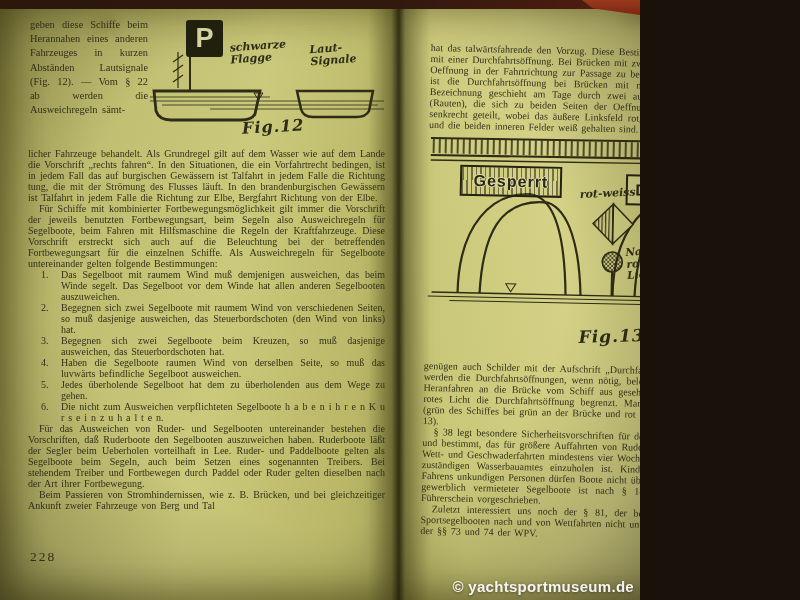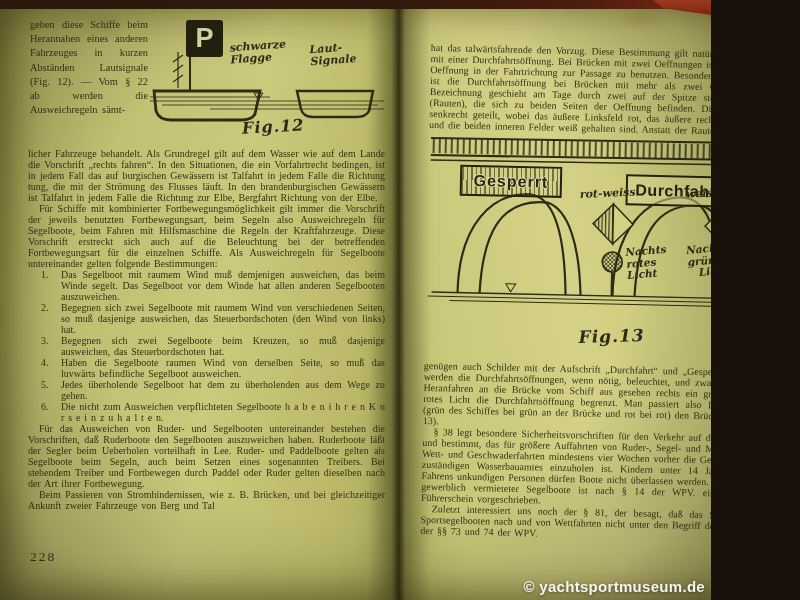--- a/index.html
+++ b/index.html
@@ -1,17 +1,17 @@
 <!DOCTYPE html>
 <html><head>
 <meta charset="utf-8">
 <style>
   html,body{margin:0;padding:0;}
   body{width:800px;height:600px;overflow:hidden;background:#1a110a;font-family:"Liberation Serif",serif;}
-  .photo{position:relative;width:711px;height:600px;background:#ec4899;overflow:hidden;}
+  .photo{position:relative;width:640px;height:600px;background:#ec4899;overflow:hidden;}
 
   
   .top-band{position:absolute;left:0;top:0;width:800px;height:9px;
     background:linear-gradient(90deg,#2c170d 0%,#32190e 50%,#4a1c0f 72%,#7c2713 88%,#94361c 100%);z-index:6;}
   .top-corner-red{position:absolute;right:0;top:0;width:58px;height:15px;background:linear-gradient(180deg,#9a3a1e,#7c2511);
     clip-path:polygon(0 0,100% 0,100% 100%,18% 55%);z-index:6;}
   .page{position:absolute;top:4px;bottom:0;z-index:1;}
   .page-left{left:0;width:399px;
     background:linear-gradient(100deg,#a9a75c 0%,#bfbd70 22%,#cbc97b 55%,#bab867 85%,#a5a35a 100%);
     box-shadow:inset 0 18px 40px rgba(70,60,15,.28), inset 0 -14px 34px rgba(60,52,12,.3), inset 14px 0 34px rgba(70,62,16,.3);}

